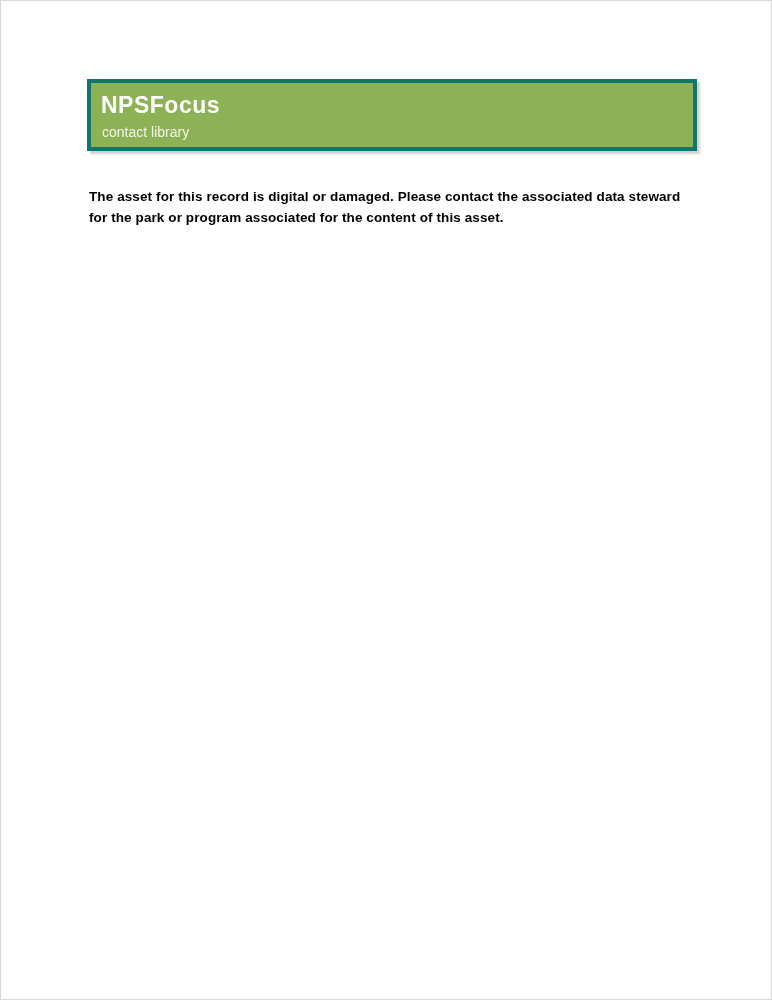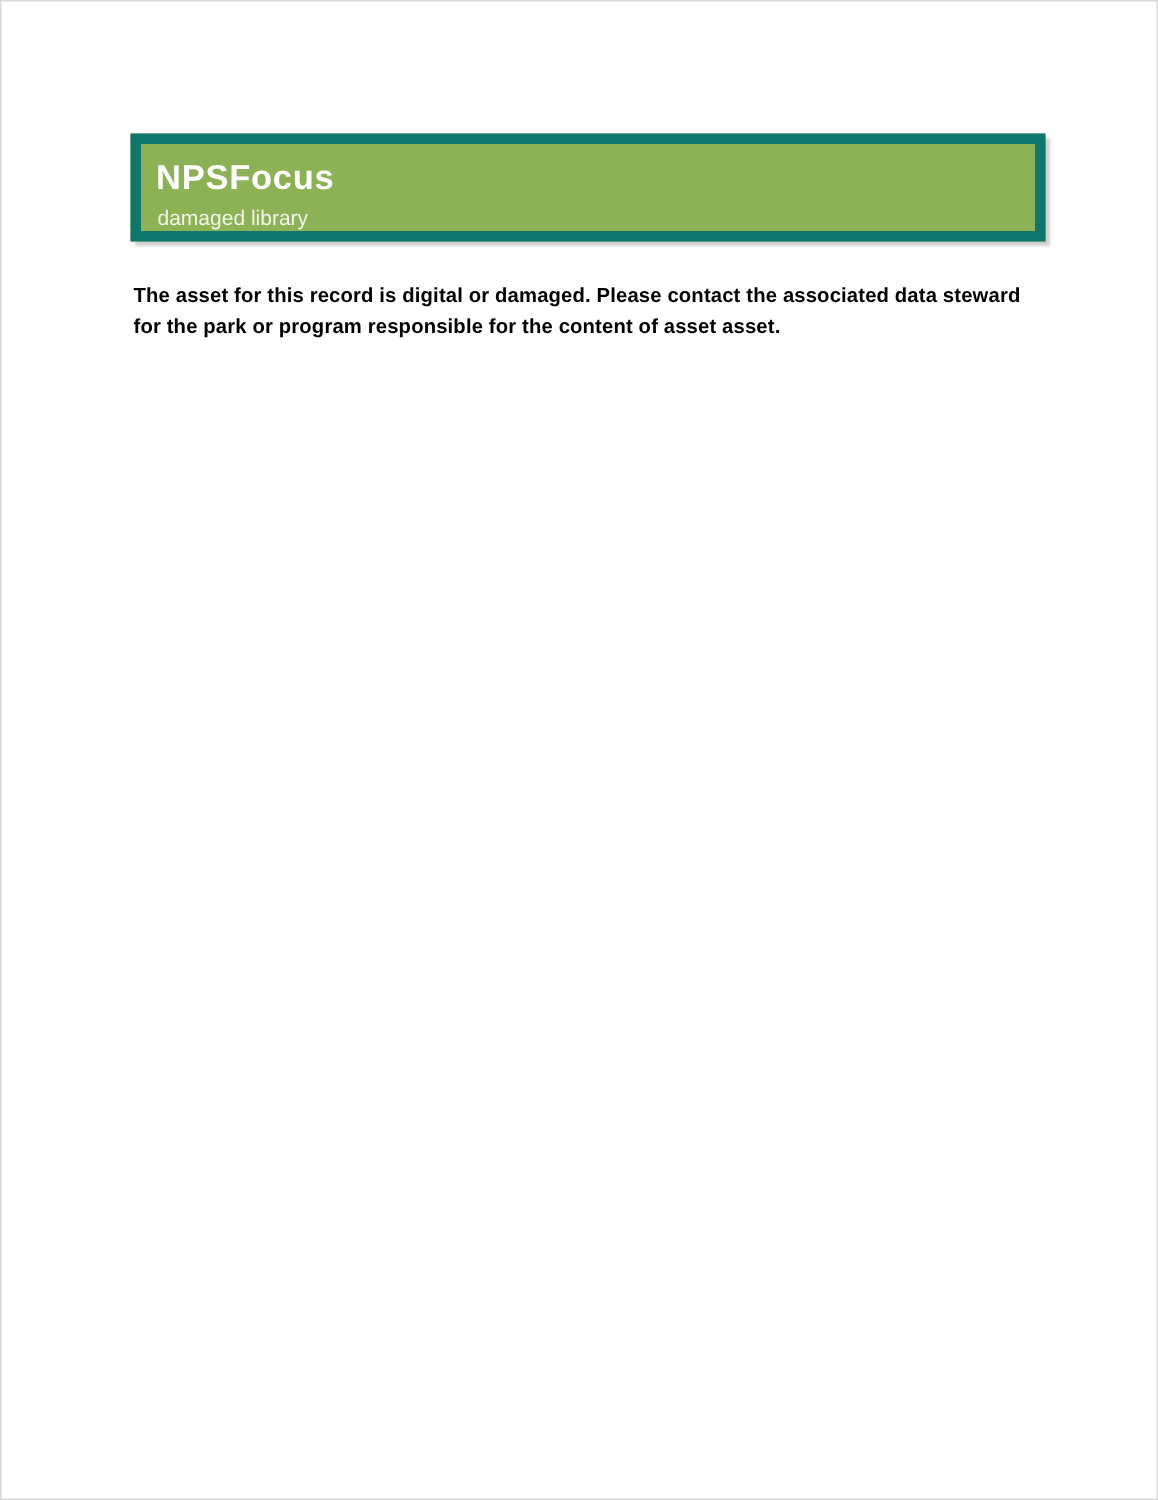--- a/index.html
+++ b/index.html
@@ -22,25 +22,25 @@
     width: 772px;
     height: 1000px;
     background: #ffffff;
     border: 1px solid #d8d8d8;
     box-sizing: border-box;
   }
 
   .banner {
     position: absolute;
     left: 86px;
-    top: 88px;
+    top: 78px;
     width: 610px;
     height: 72px;
     background: #8db255;
-    border: 7px solid #0f766e;
+    border: 4px solid #0f766e;
     box-sizing: border-box;
     box-shadow: 3px 3px 2px rgba(120,120,120,0.35);
   }
 
   .banner-title {
     position: absolute;
     left: 10px;
     top: 11px;
     color: #ffffff;
     font-size: 23px;
@@ -77,21 +77,21 @@
     white-space: nowrap;
   }
 </style>
 </head>
 <body>
 
 <div class="page">
 
   <div class="banner">
     <div class="banner-title">NPSFocus</div>
-    <div class="banner-subtitle">damaged library</div>
+    <div class="banner-subtitle">contact library</div>
   </div>
 
   <div class="message">
     <span class="line">The asset for this record is digital or damaged.  Please contact the associated data steward</span>
-    <span class="line">for the park or program responsible for the content of asset asset.</span>
+    <span class="line">for the park or program associated for the content of this asset.</span>
   </div>
 
 </div>
 
 </body></html>

